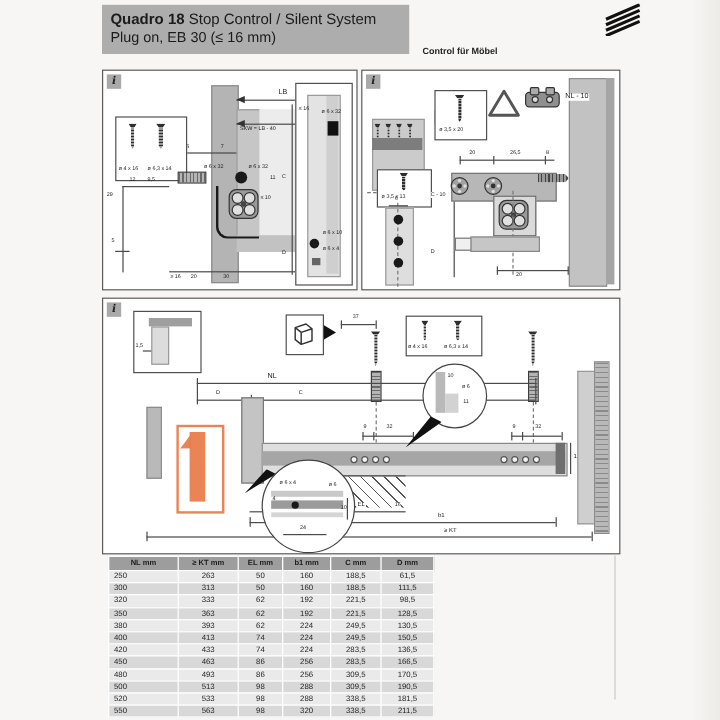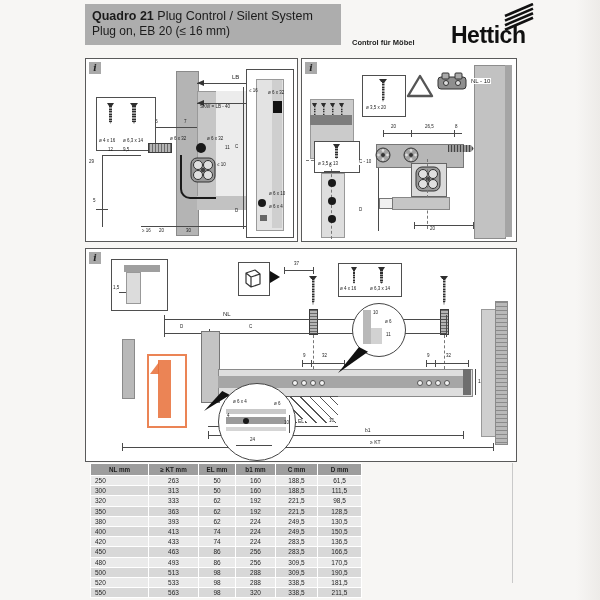--- a/index.html
+++ b/index.html
@@ -67,25 +67,24 @@
     background:rgba(232,110,55,0.85);z-index:51;}
   .wm-flag{position:absolute;left:150px;top:362px;width:9px;height:12px;
     background:rgba(232,110,55,0.85);clip-path:polygon(0 100%,100% 0,100% 100%);z-index:51;}
 </style>
 </head>
 <body>
 
 <div class="page">
 
   <div class="hdr">
-    <div class="l1"><b>Quadro 21</b><span> Plug Control / Silent System</span></div>
-    <div class="l2">Plug on, EB 20 (≤ 16 mm)</div>
+    <div class="l1"><b>Quadro 18</b><span> Stop Control / Silent System</span></div>
+    <div class="l2">Plug on, EB 30 (≤ 16 mm)</div>
   </div>
   <div class="tagline">Control für Möbel</div>
-  <div class="brand">Hettich</div>
   <svg class="abs" style="left:504px;top:3px" width="30" height="27" viewBox="0 0 30 27">
     <path d="M1 13 L29 1" stroke="#111" stroke-width="2.6" fill="none"></path>
     <path d="M1 17.6 L29 5.6" stroke="#111" stroke-width="2.6" fill="none"></path>
     <path d="M1 22.2 L29 10.2" stroke="#111" stroke-width="2.6" fill="none"></path>
     <path d="M1 26.8 L29 14.8" stroke="#111" stroke-width="2.6" fill="none"></path>
   </svg>
 
   <div class="panel" style="left:85px;top:58px;width:211px;height:182px;">
     <div class="info">i</div>
 

